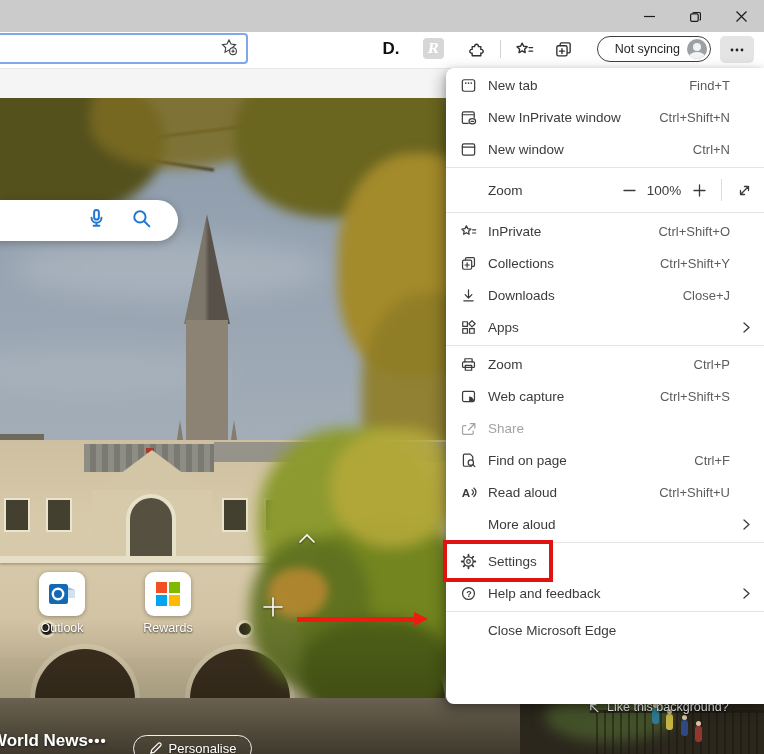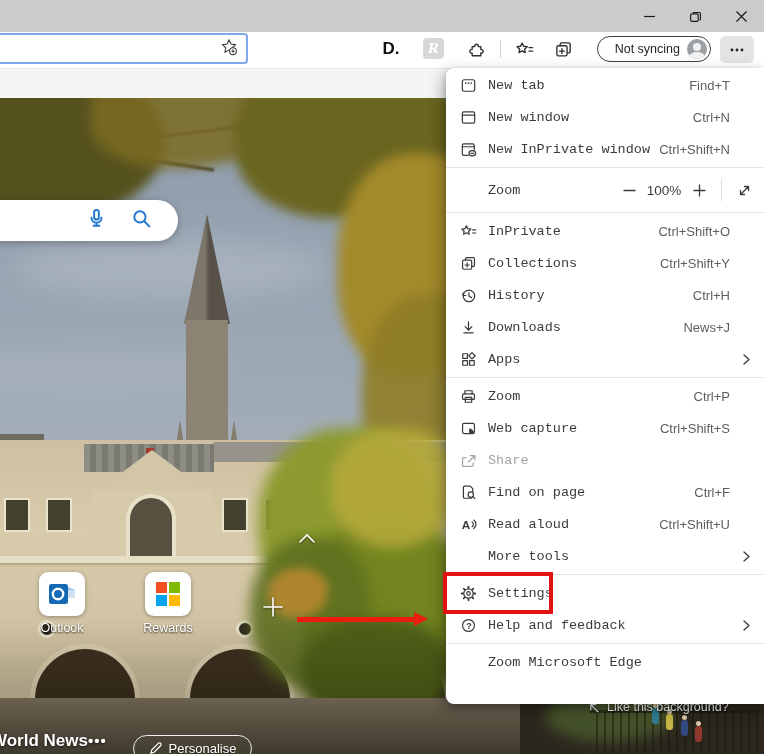--- a/index.html
+++ b/index.html
@@ -148,21 +148,21 @@
         border-radius:8px 0 0 8px;box-shadow:-3px 5px 16px rgba(0,0,0,.3),0 2px 6px rgba(0,0,0,.18);
         display:flex;flex-direction:column;padding-top:1px;font-size:13.5px;color:#3b3b3b;}
   .msep{height:1px;background:#e4e4e4;margin:2px 0;flex:0 0 auto;}
   .mrow{position:relative;display:flex;align-items:center;height:32px;flex:0 0 32px;padding-left:12px;}
   .mrow.disabled{color:#a3a3a3;}
   .micon{width:20px;height:20px;display:flex;align-items:center;justify-content:center;flex:0 0 20px;}
   .micon svg{width:17px;height:17px;stroke:currentColor;stroke-width:1.15;fill:none;
              stroke-linecap:round;stroke-linejoin:round;}
   .micon svg .f{fill:currentColor;stroke:none;}
   .micon svg text{fill:currentColor;stroke:none;font-family:"Liberation Sans",sans-serif;}
-  .mlabel{margin-left:10px;white-space:nowrap;font-family:Liberation Mono, monospace;}
+  .mlabel{margin-left:10px;white-space:nowrap;}
   .mgrow{flex:1;}
   .mshort{font-size:13px;color:#5d5d5d;margin-right:34px;white-space:nowrap;}
   .msub{margin-right:14px;display:flex;}
   .msub svg{width:7px;height:11px;stroke:#3b3b3b;stroke-width:1.3;fill:none;
             stroke-linecap:round;stroke-linejoin:round;}
   .zoomrow{height:40px;flex:0 0 40px;}
   .zbtn{width:24px;height:24px;display:flex;align-items:center;justify-content:center;}
   .zbtn svg{width:15px;height:15px;stroke:#3b3b3b;stroke-width:1.3;fill:none;stroke-linecap:round;}
   .zmin{margin-left:auto;}
   .zval{width:46px;text-align:center;}
@@ -380,40 +380,40 @@
             <circle class="f" cx="10.6" cy="5.7" r="0.8"></circle>
           </svg>
         </span>
         <span class="mlabel">New tab</span>
         <span class="mgrow"></span>
         <span class="mshort">Find+T</span>
       </div>
       <div class="mrow">
         <span class="micon">
           <svg viewBox="0 0 16 16">
-            <rect x="2.2" y="2.8" width="11.6" height="10.4" rx="1.5"></rect>
-            <path d="M2.2,5.8 h11.6"></path>
-          </svg>
-        </span>
-        <span class="mlabel">New window</span>
-        <span class="mgrow"></span>
-        <span class="mshort">Ctrl+N</span>
-      </div>
-      <div class="mrow">
-        <span class="micon">
-          <svg viewBox="0 0 16 16">
             <path d="M13.4,8.2 v-4 a1.4,1.4 0 0 0 -1.4,-1.4 h-8.4 a1.4,1.4 0 0 0 -1.4,1.4 v8 a1.4,1.4 0 0 0 1.4,1.4 h4"></path>
             <path d="M2.2,5.4 h11.2"></path>
             <ellipse cx="11.6" cy="11.6" rx="3.1" ry="2.5"></ellipse>
             <path d="M10.4,11.6 h2.4"></path>
           </svg>
         </span>
         <span class="mlabel">New InPrivate window</span>
         <span class="mgrow"></span>
         <span class="mshort">Ctrl+Shift+N</span>
+      </div>
+      <div class="mrow">
+        <span class="micon">
+          <svg viewBox="0 0 16 16">
+            <rect x="2.2" y="2.8" width="11.6" height="10.4" rx="1.5"></rect>
+            <path d="M2.2,5.8 h11.6"></path>
+          </svg>
+        </span>
+        <span class="mlabel">New window</span>
+        <span class="mgrow"></span>
+        <span class="mshort">Ctrl+N</span>
       </div>
       <div class="msep"></div>
       <div class="mrow zoomrow">
         <span class="micon"></span>
         <span class="mlabel">Zoom</span>
         <span class="zbtn zmin">
           <svg viewBox="0 0 15 15">
             <path d="M2,7.5 h11"></path>
           </svg>
         </span>
@@ -449,37 +449,26 @@
             <path d="M6.7,7.4 v4 M4.7,9.4 h4"></path>
           </svg>
         </span>
         <span class="mlabel">Collections</span>
         <span class="mgrow"></span>
         <span class="mshort">Ctrl+Shift+Y</span>
       </div>
       <div class="mrow">
         <span class="micon">
           <svg viewBox="0 0 16 16">
-            <circle cx="8.4" cy="8.4" r="5.4"></circle>
-            <path d="M8.4,5.4 v3 l2.4,1.6 M3,5.4 v2.6 h2.6"></path>
-          </svg>
-        </span>
-        <span class="mlabel">History</span>
-        <span class="mgrow"></span>
-        <span class="mshort">Ctrl+H</span>
-      </div>
-      <div class="mrow">
-        <span class="micon">
-          <svg viewBox="0 0 16 16">
             <path d="M8,2.6 v7.6 M4.8,7.2 L8,10.4 L11.2,7.2 M3.6,13 h8.8"></path>
           </svg>
         </span>
         <span class="mlabel">Downloads</span>
         <span class="mgrow"></span>
-        <span class="mshort">News+J</span>
+        <span class="mshort">Close+J</span>
       </div>
       <div class="mrow">
         <span class="micon">
           <svg viewBox="0 0 16 16">
             <rect x="2.6" y="2.6" width="4.4" height="4.4"></rect>
             <rect x="2.6" y="9" width="4.4" height="4.4"></rect>
             <rect x="9" y="9" width="4.4" height="4.4"></rect>
             <rect x="9.2" y="2.4" width="4.2" height="4.2" transform="rotate(45 11.3 4.5)"></rect>
           </svg>
         </span>
@@ -542,21 +531,21 @@
             <text x="1.6" y="12" font-size="11" font-weight="bold">A</text>
             <path d="M11.4,5.6 a2.6,2.6 0 0 1 0,4.4 M13,3.8 a5,5 0 0 1 0,8"></path>
           </svg>
         </span>
         <span class="mlabel">Read aloud</span>
         <span class="mgrow"></span>
         <span class="mshort">Ctrl+Shift+U</span>
       </div>
       <div class="mrow">
         <span class="micon"></span>
-        <span class="mlabel">More tools</span>
+        <span class="mlabel">More aloud</span>
         <span class="mgrow"></span>
         <span class="msub">
           <svg viewBox="0 0 7 11">
             <path d="M1,1 L6,5.5 L1,10"></path>
           </svg>
         </span>
       </div>
       <div class="msep"></div>
       <div class="mrow">
         <span class="micon">
@@ -581,21 +570,21 @@
         <span class="mgrow"></span>
         <span class="msub">
           <svg viewBox="0 0 7 11">
             <path d="M1,1 L6,5.5 L1,10"></path>
           </svg>
         </span>
       </div>
       <div class="msep"></div>
       <div class="mrow">
         <span class="micon"></span>
-        <span class="mlabel">Zoom Microsoft Edge</span>
+        <span class="mlabel">Close Microsoft Edge</span>
         <span class="mgrow"></span>
       </div>
     </div>
 
   <div class="arrow">
     <div class="arrow-line"></div>
     <div class="arrow-head"></div>
   </div>
 
 </div>

